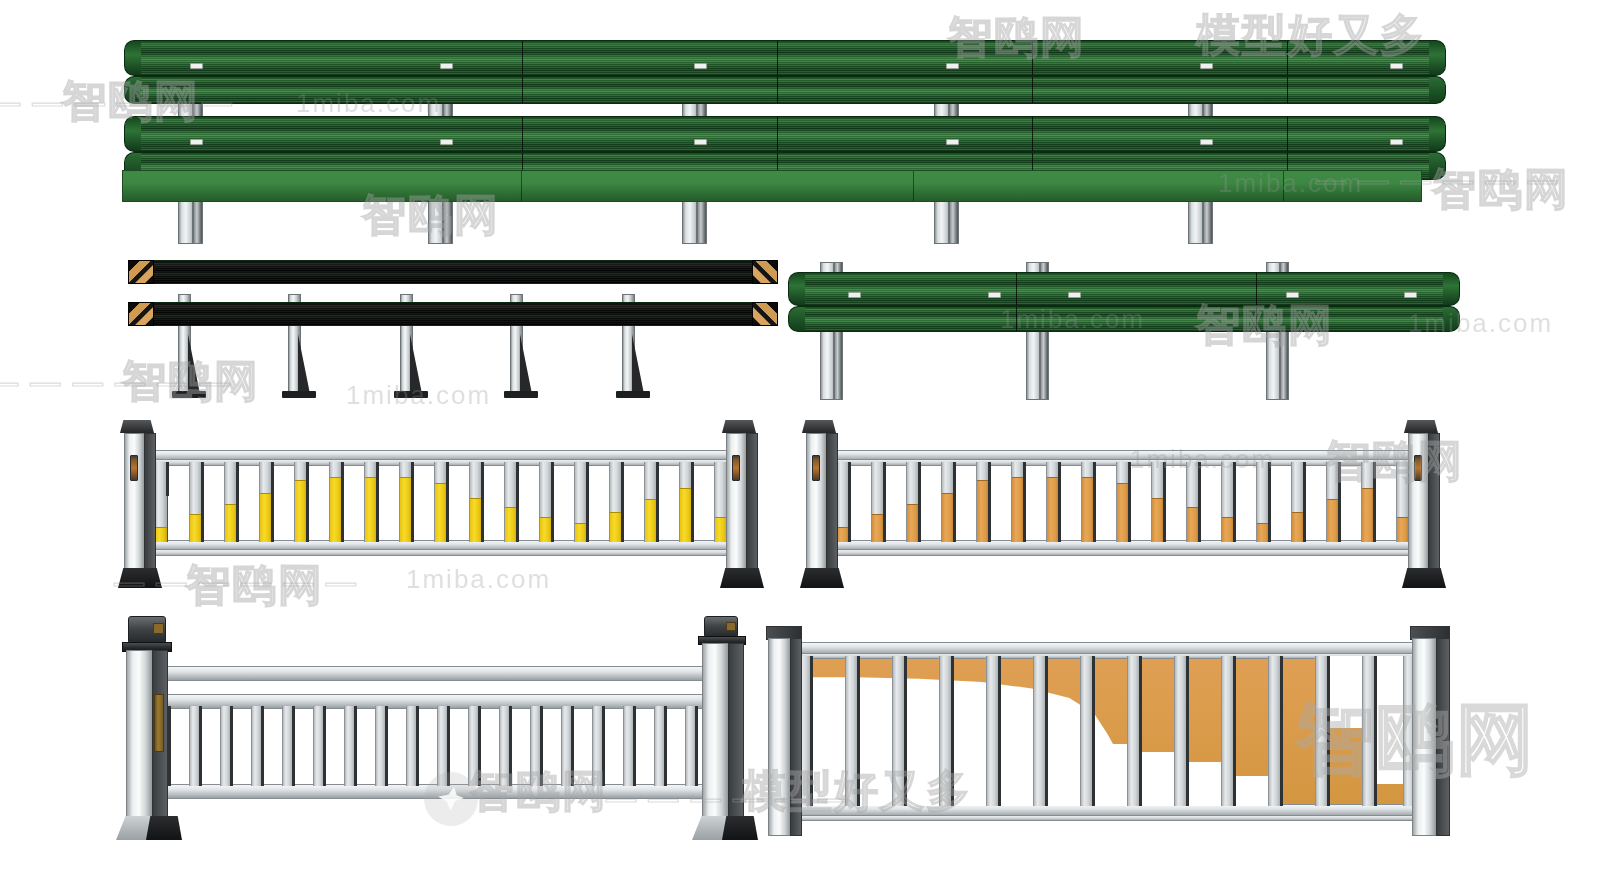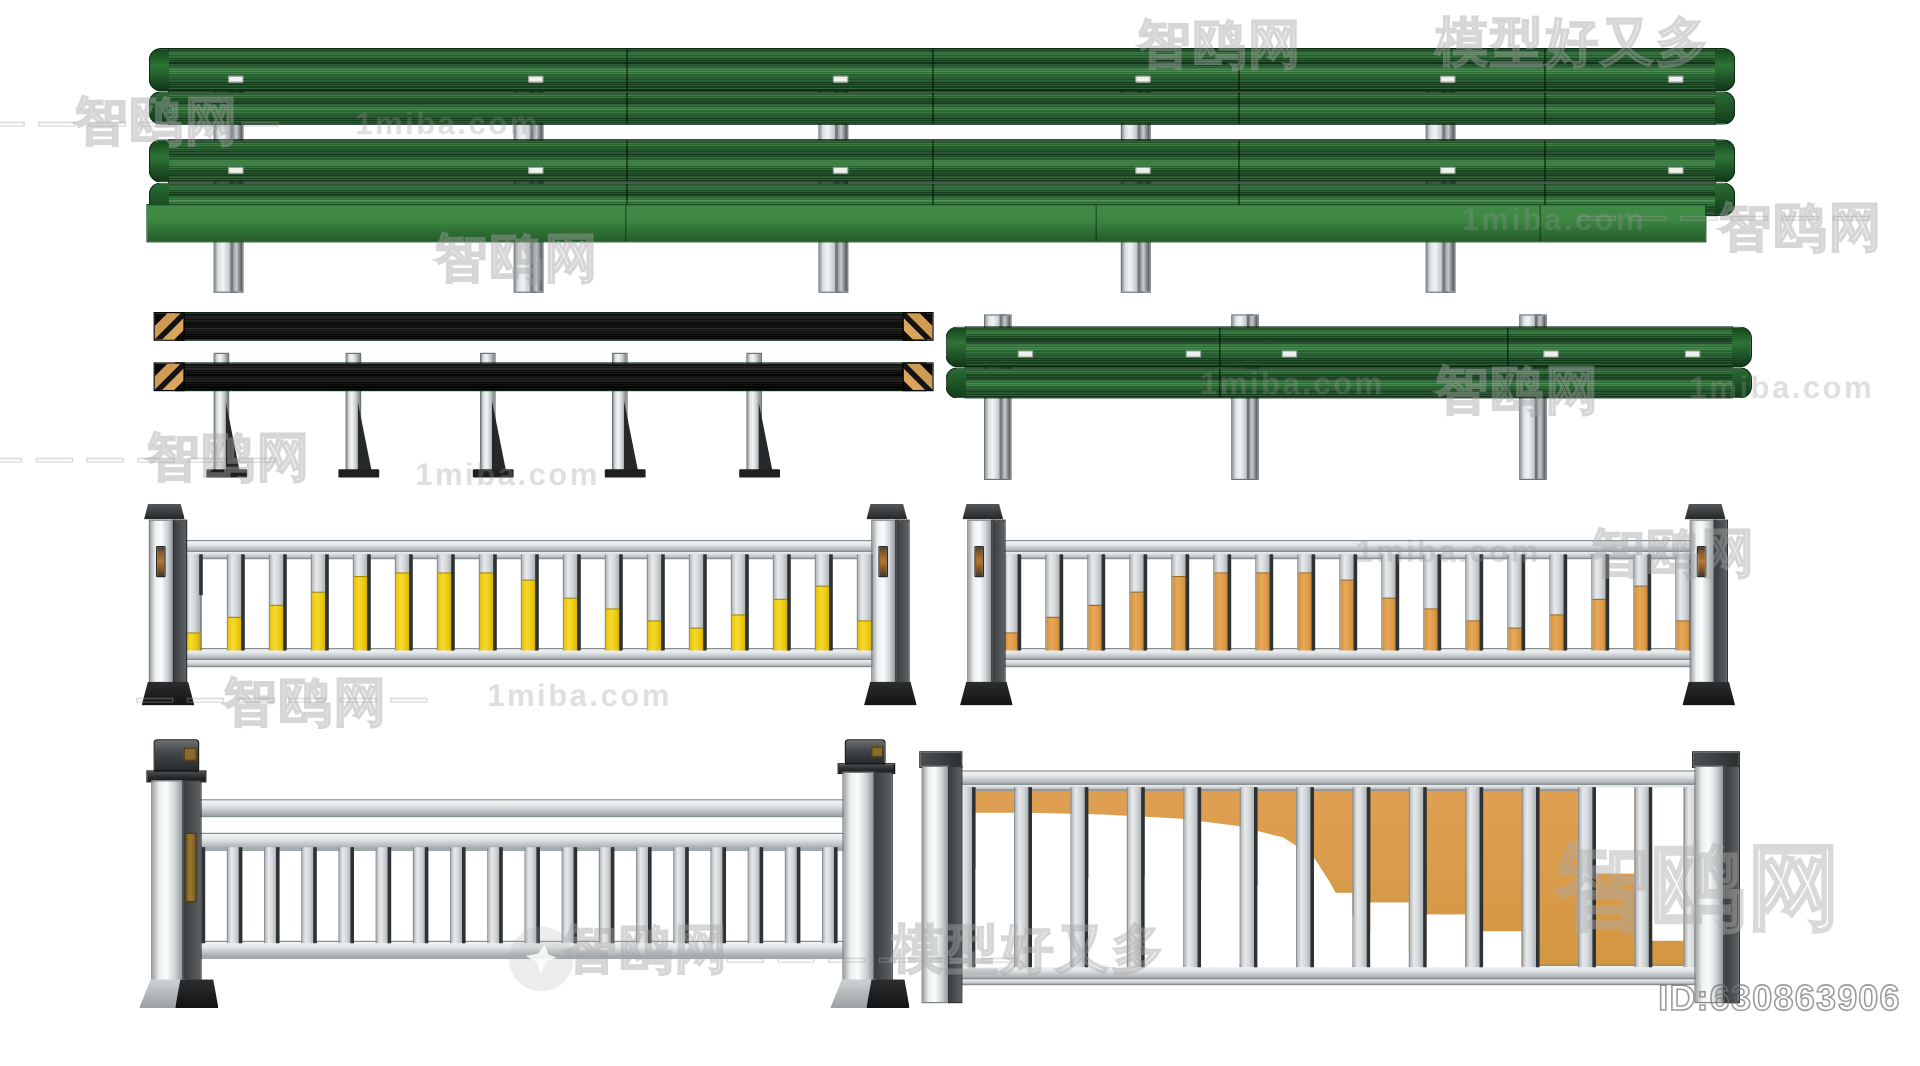--- a/index.html
+++ b/index.html
@@ -14,21 +14,21 @@
   .wm-layer{position:absolute;inset:0;pointer-events:none;z-index:40;}
   .wm{
     position:absolute;white-space:nowrap;
     color:transparent;
     -webkit-text-stroke:1px rgba(150,150,150,.40);
     font-weight:700;
     letter-spacing:2px;
   }
   .wm.cn{font-size:44px;-webkit-text-stroke:1.4px rgba(165,165,165,.45);}
   .wm.cn.big{font-size:78px;-webkit-text-stroke:2px rgba(170,170,170,.45);}
-  .wm.sm{font-size:26px;-webkit-text-stroke:0px; color:rgba(150,150,150,.30); font-weight:700;}
+  .wm.sm{font-size:26px;-webkit-text-stroke:0px; color:rgba(150,150,150,.30); font-weight:400;}
   .wm.dash{font-size:30px;color:transparent;-webkit-text-stroke:1.2px rgba(160,160,160,.38);}
   .wm-logo{
     position:absolute;width:54px;height:54px;border-radius:50%;
     background:rgba(170,170,170,.22);z-index:40;
   }
   .wm-logo:after{
     content:"";position:absolute;left:14px;top:15px;width:26px;height:24px;
     background:#fff;
     clip-path:polygon(0% 40%,40% 32%,62% 0%,72% 34%,100% 46%,66% 58%,48% 100%,34% 60%);
     opacity:.85;
@@ -690,15 +690,14 @@
     <div class="wm dash" style="left:114px;top:566px;">— — — — — —</div>
     <div class="wm sm" style="left:1130px;top:444px;">1miba.com</div>
     <div class="wm cn" style="left:1326px;top:432px;">智鸥网</div>
     <div class="wm cn" style="left:470px;top:762px;">智鸥网</div>
     <div class="wm dash" style="left:606px;top:782px;">— — — — — —</div>
     <div class="wm cn" style="left:742px;top:762px;">模型好又多</div>
     <div class="wm cn big" style="left:1296px;top:688px;">智鸥网</div>
     <div class="wm-logo" style="left:424px;top:772px;"></div>
   </div>
 
-  <div class="idtag">ID:630863906</div>
 
 </div>
 
 </body></html>

